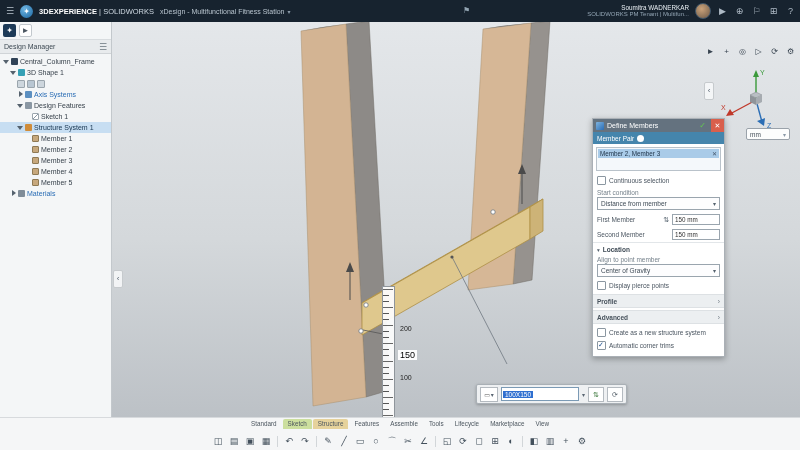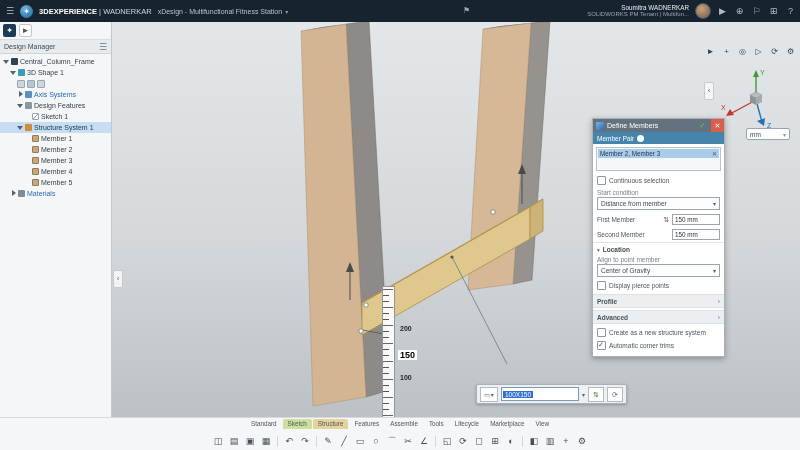--- a/index.html
+++ b/index.html
@@ -42,21 +42,21 @@
   #quickbar{position:absolute;right:4px;top:24px;display:flex;gap:5px;align-items:center;z-index:12}
   .qicon{color:#37434f;font-size:8px;width:11px;height:11px;line-height:11px;text-align:center}
 
   
   .ruler{position:absolute;left:382px;top:264px;width:13px;height:136px;box-sizing:border-box;
      background:rgba(252,252,252,.95);border:1px solid #8f959b;z-index:12}
   .ruler .ticks{position:absolute;left:0;top:2px;bottom:2px;width:6px;
      background:repeating-linear-gradient(180deg,#555 0 1px,transparent 1px 6px)}
   .ruler .ticks2{position:absolute;left:0;top:2px;bottom:2px;width:10px;
      background:repeating-linear-gradient(180deg,#666 0 1px,transparent 1px 18px)}
-  .rlabel{position:absolute;font-weight:bold;color:#222;z-index:13}
+  .rlabel{position:absolute;font-weight:normal;color:#222;z-index:13}
   #r200{left:400px;top:303px;font-size:7px}
   #r150{left:398px;top:328px;font-size:9px;background:rgba(255,255,255,.95);padding:0 2px;color:#000}
   #r100{left:400px;top:352px;font-size:7px}
 
   
   .dimbar{position:absolute;left:476px;top:362px;height:18px;background:#eef0f2;border:1px solid #a9b0b6;
      border-radius:2px;display:flex;align-items:center;gap:3px;padding:0 3px;z-index:15;
      box-shadow:0 1px 3px rgba(0,0,0,.25)}
   .dim-style{width:16px;height:13px;border:1px solid #b4bac0;background:#fff;font-size:6px;color:#555;
      display:flex;align-items:center;justify-content:center;gap:1px}
@@ -235,21 +235,21 @@
     <span class="caret">▾</span>
   </div>
 
   <span class="vchev" id="chev-sidebar">‹</span>
   <span class="vchev" id="chev-right">‹</span>
 </div>
 
 <div id="topbar">
   <span class="menu-glyph">☰</span>
   <span class="compass-logo">✦</span>
-  <span class="brand"><b>3DEXPERIENCE</b> <span>| WADNERKAR</span></span>
+  <span class="brand"><b>3DEXPERIENCE</b> <span>| SOLIDWORKS</span></span>
   <span class="app-title">
     <span>xDesign - Multifunctional Fitness Station</span>
     <span class="caret">▾</span>
   </span>
 </div>
 <div id="search">
   <span class="mag"></span>
   <input placeholder="Search SOLIDWORKS PM Tenant" style="">
   <span class="caret">▾</span>
 </div>

